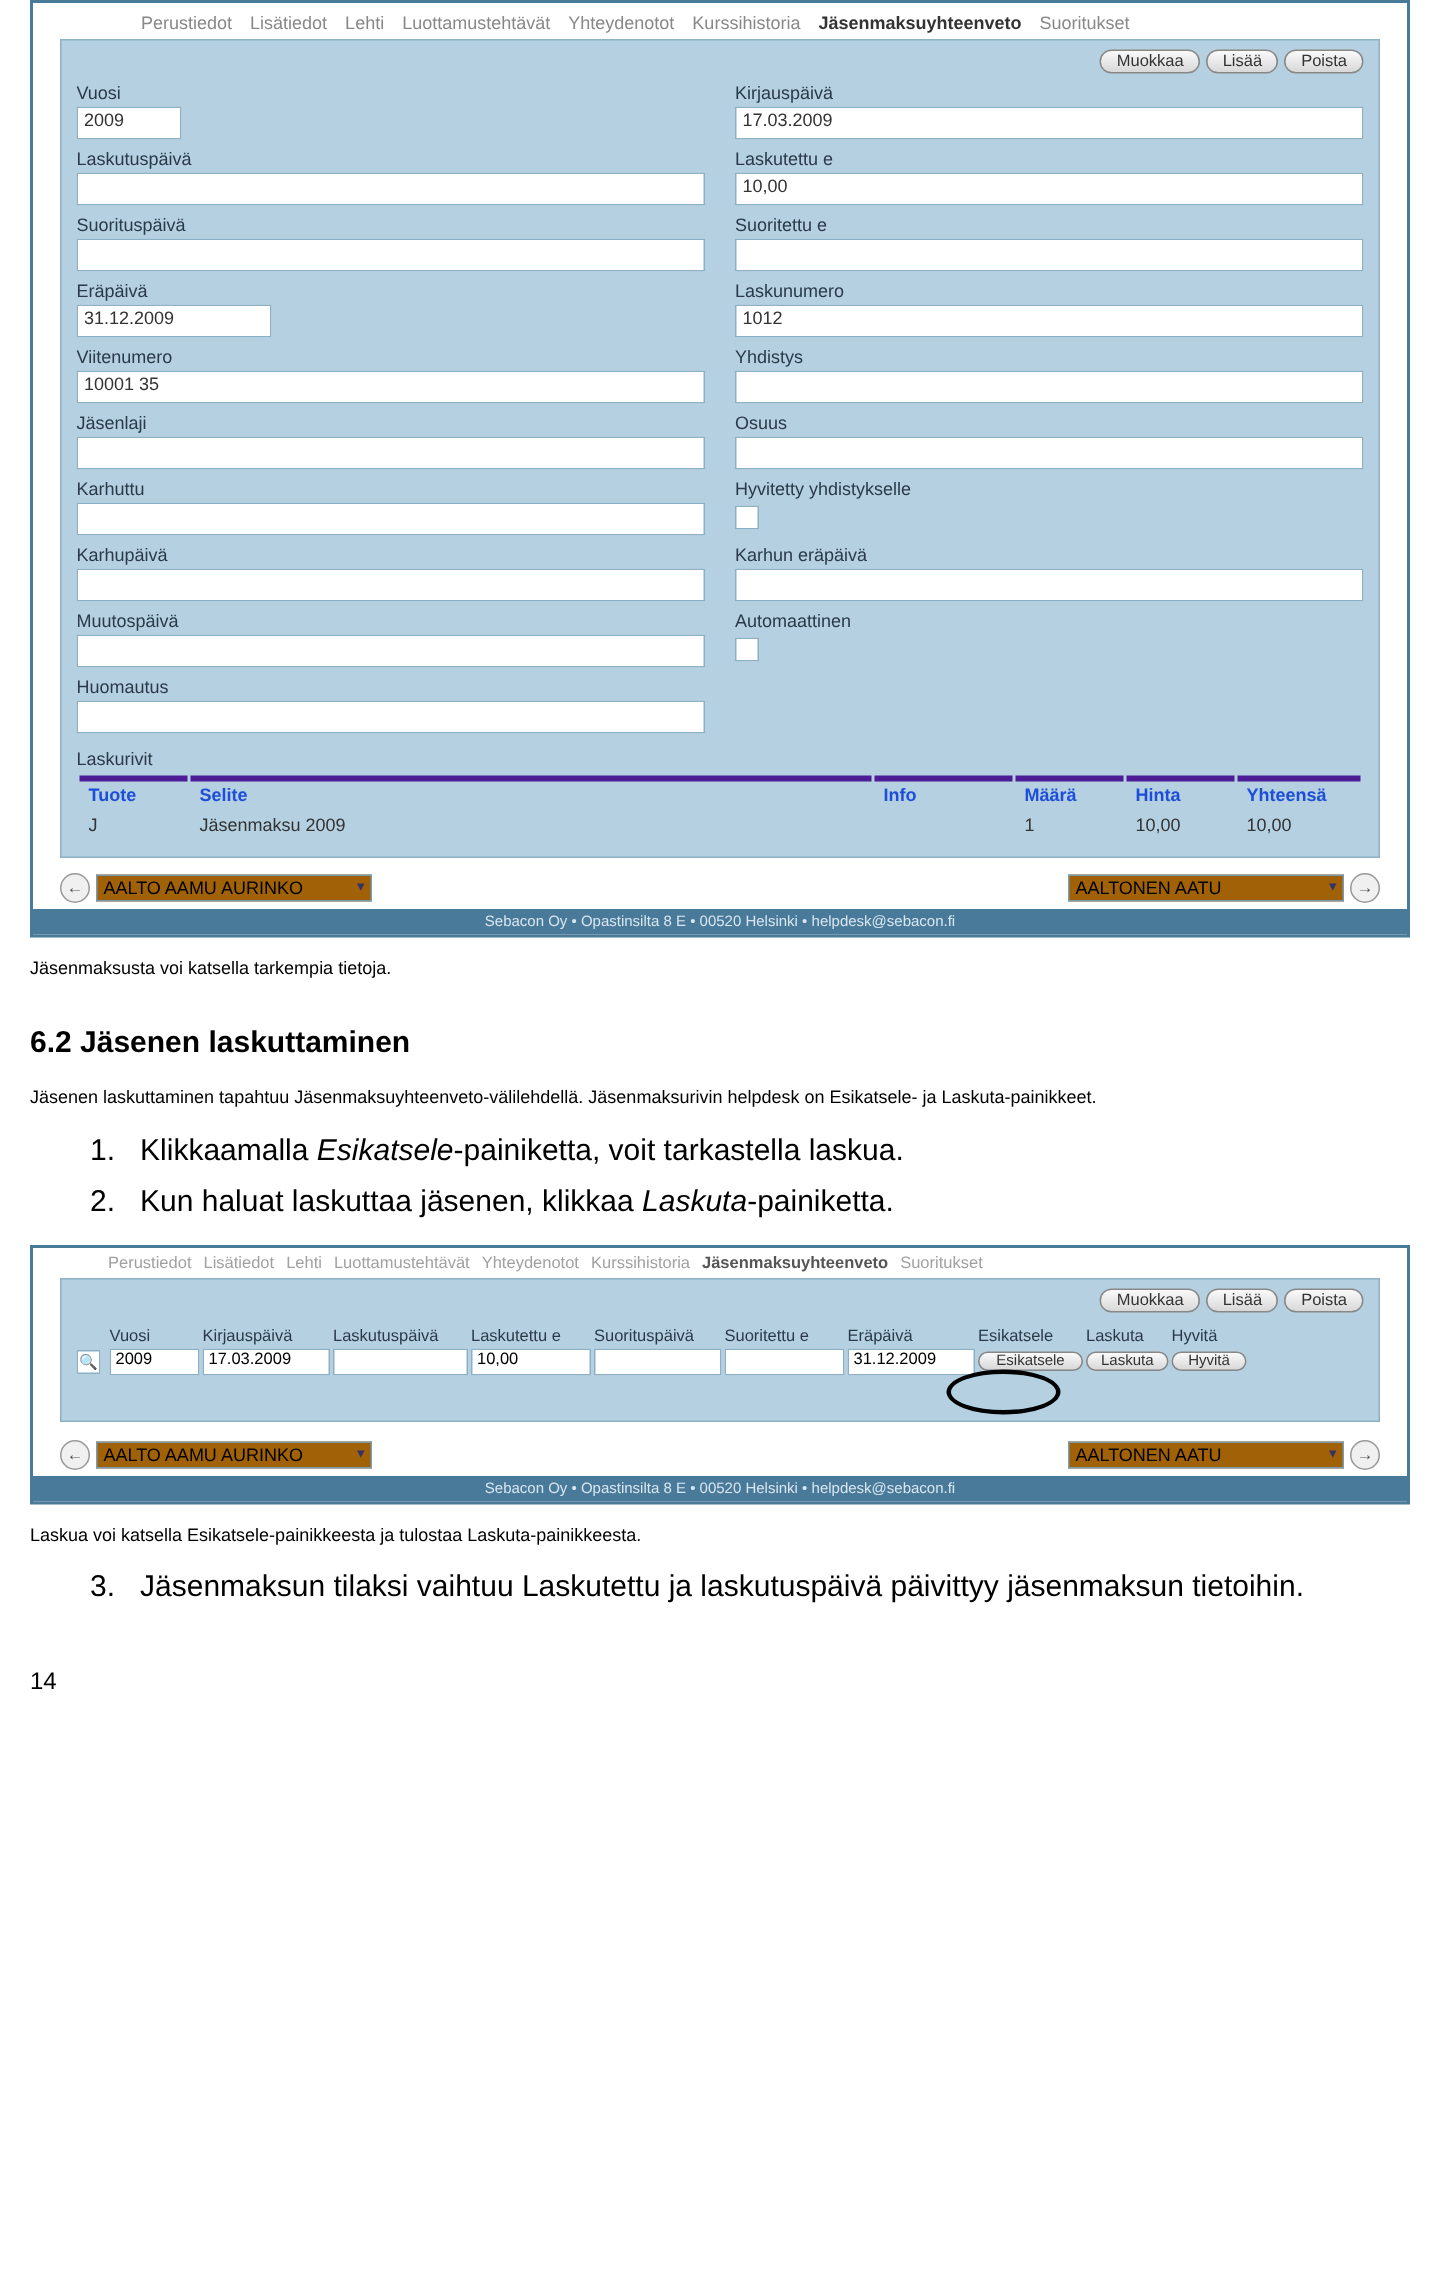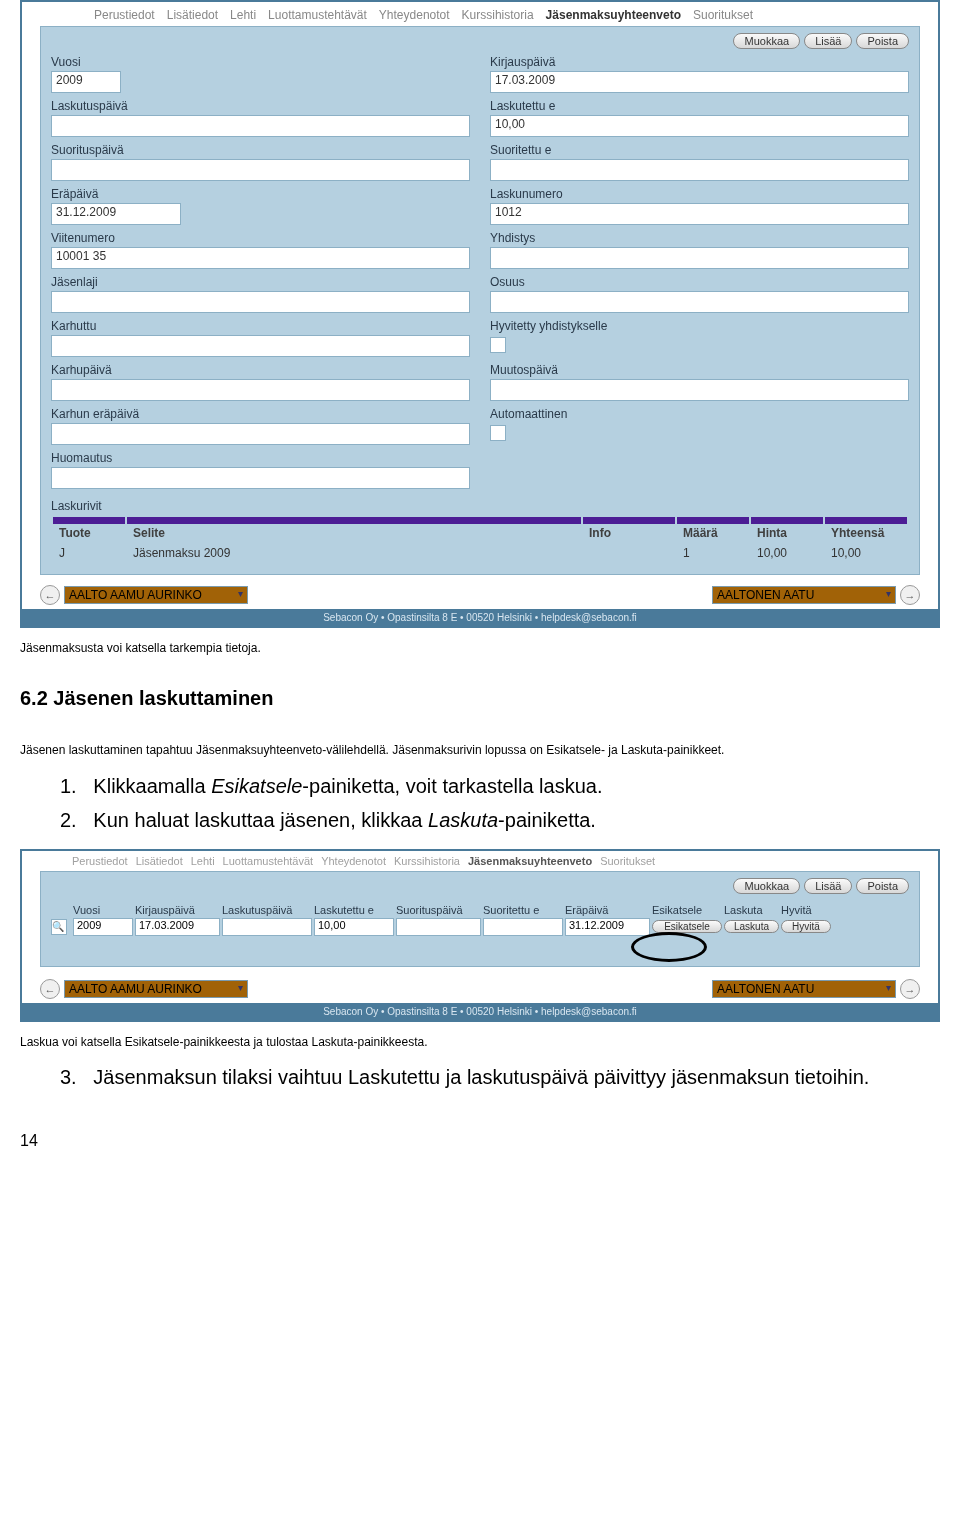--- a/index.html
+++ b/index.html
@@ -91,23 +91,23 @@
     margin-top: 6px;
   }
   .lines-table {
     font-size: 12px;
     width: 100%;
     margin-top: 2px;
   }
   .lines-table th {
     text-align: left;
     font-weight: bold;
-    color: #404040;
+    color: #1d4ed8;
     padding: 2px 6px;
-    border-top: 7px solid #4c1d95;
+    border-top: 4px solid #4c1d95;
   }
   .lines-table td {
     padding: 2px 6px;
     color: #333;
   }
   .nav-row {
     display: flex;
     justify-content: space-between;
     align-items: center;
     padding: 4px 18px;
@@ -155,21 +155,21 @@
     padding: 3px 0;
   }
   .body-text {
     font-size: 12px;
     line-height: 1.4;
     margin: 12px 0;
   }
   h2.sec {
     font-size: 20px;
     font-weight: bold;
-    margin: 30px 0 32px 0;
+    margin: 30px 0 16px 0;
   }
   .indent-list {
     margin-left: 40px;
     font-size: 20px;
     line-height: 1.5;
   }
   .indent-list .num-item {
     margin-bottom: 4px;
   }
   em { font-style: italic; }
@@ -322,25 +322,25 @@
       <div class="field">
             <label>Hyvitetty yhdistykselle</label>
             <div class="checkbox-box"></div>
           </div>
       <div class="field">
             <label>Karhupäivä</label>
             <div class="input"></div>
           </div>
 
       <div class="field">
+            <label>Karhun eräpäivä</label>
+            <div class="input"></div>
+          </div>
+      <div class="field">
             <label>Muutospäivä</label>
-            <div class="input"></div>
-          </div>
-      <div class="field">
-            <label>Karhun eräpäivä</label>
             <div class="input"></div>
           </div>
 
       <div class="field">
             <label>Automaattinen</label>
             <div class="checkbox-box"></div>
           </div>
       <div class="field">
             <label>Huomautus</label>
             <div class="input"></div>
@@ -376,21 +376,21 @@
     <div class="nav-group">
       <div class="combo">AALTONEN AATU</div>
       <div class="nav-btn">→</div>
     </div>
   </div>
   <div class="footerbar">Sebacon Oy • Opastinsilta 8 E • 00520 Helsinki • helpdesk@sebacon.fi</div>
 </div>
 
 <p class="body-text">Jäsenmaksusta voi katsella tarkempia tietoja.</p>
 <h2 class="sec">6.2   Jäsenen laskuttaminen</h2>
-<p class="body-text">Jäsenen laskuttaminen tapahtuu Jäsenmaksuyhteenveto-välilehdellä. Jäsenmaksurivin lopussa on Esikatsele- ja Laskuta-painikkeet.</p>
+<p class="body-text">Jäsenen laskuttaminen tapahtuu Jäsenmaksuyhteenveto-välilehdellä. Jäsenmaksurivin helpdesk on Esikatsele- ja Laskuta-painikkeet.</p>
 
 <div class="indent-list">
   <div class="num-item">1.&nbsp;&nbsp;&nbsp;<span>Klikkaamalla </span><em>Esikatsele</em><span>-painiketta, voit tarkastella laskua.</span></div>
   <div class="num-item">2.&nbsp;&nbsp;&nbsp;<span>Kun haluat laskuttaa jäsenen, klikkaa </span><em>Laskuta</em><span>-painiketta.</span></div>
 </div>
 
 <div class="screenshot2">
   <div class="tabbar2">
     <span>Perustiedot</span>
     <span>Lisätiedot</span>

